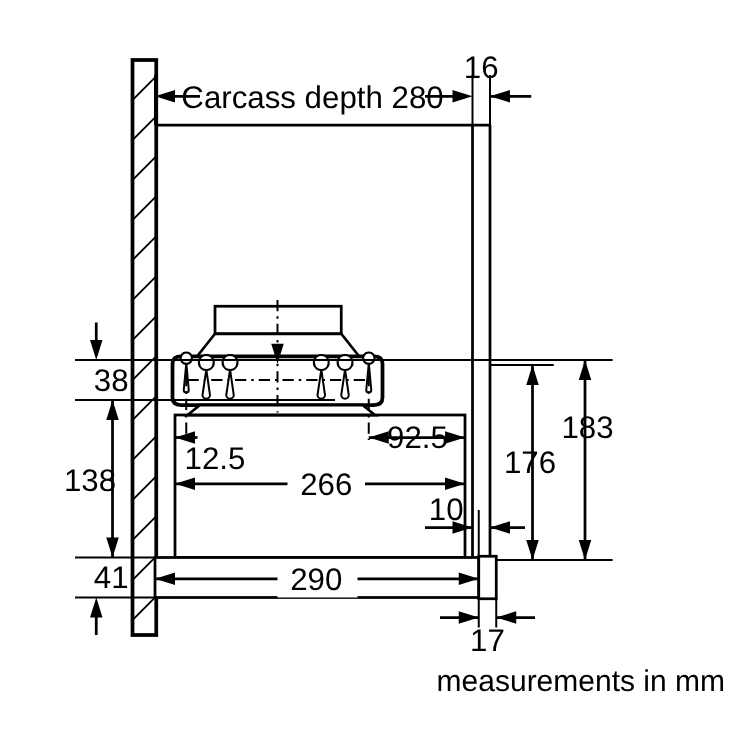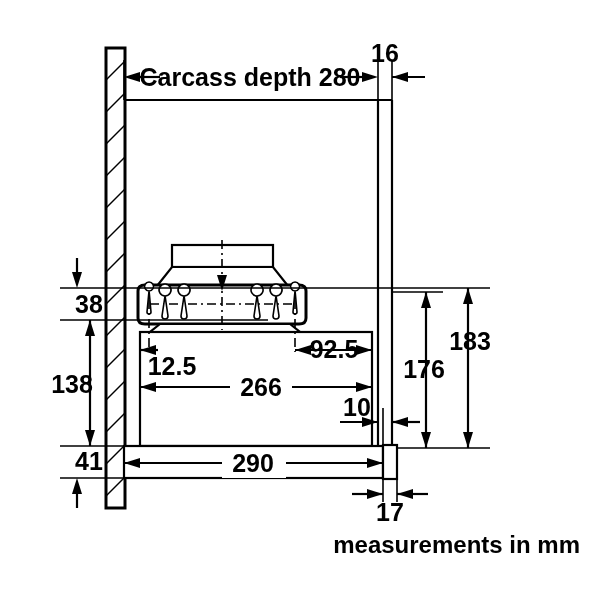--- a/index.html
+++ b/index.html
@@ -7,21 +7,20 @@
     padding: 0;
     background: #f5f5f5;
   }
   #page {
     position: relative;
     width: 600px;
     height: 600px;
     background: #ffffff;
     font-family: "Liberation Sans", sans-serif;
     overflow: hidden;
-    font-weight: bold;
   }
   #drawing {
     display: block;
     width: 600px;
     height: 600px;
   }
   .dim-text {
     font-family: "Liberation Sans", sans-serif;
     font-size: 25px;
     fill: #000000;

